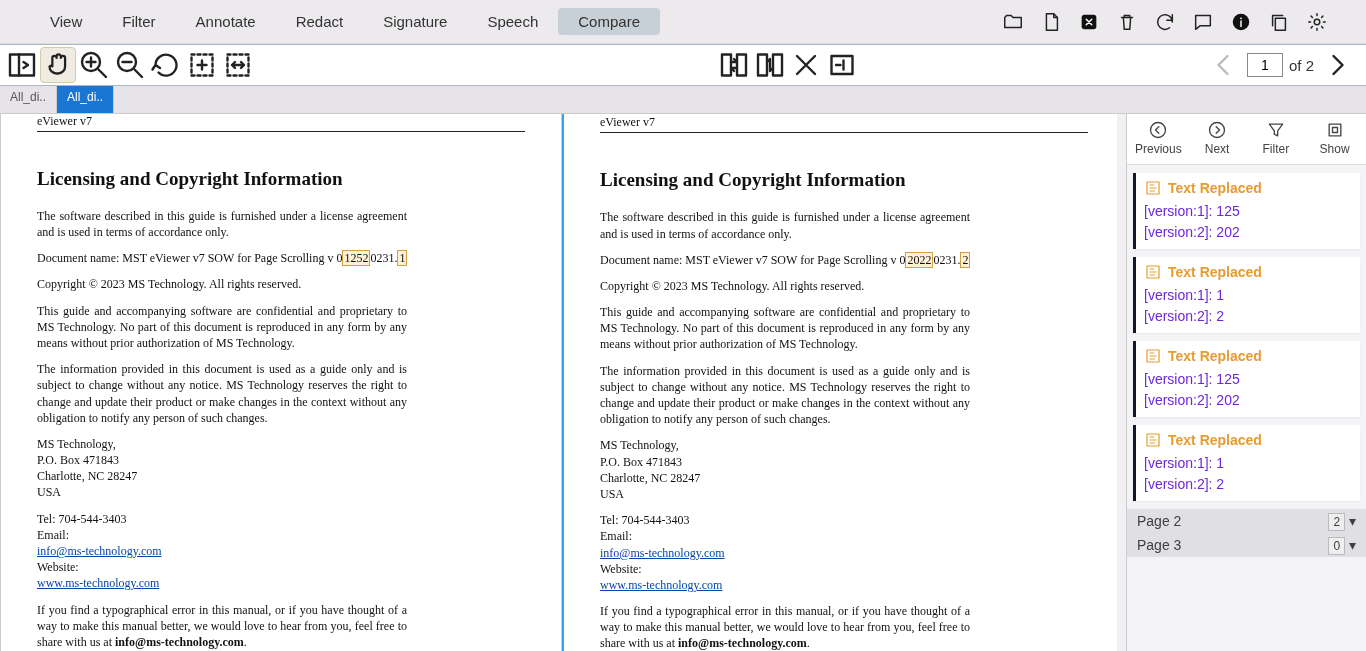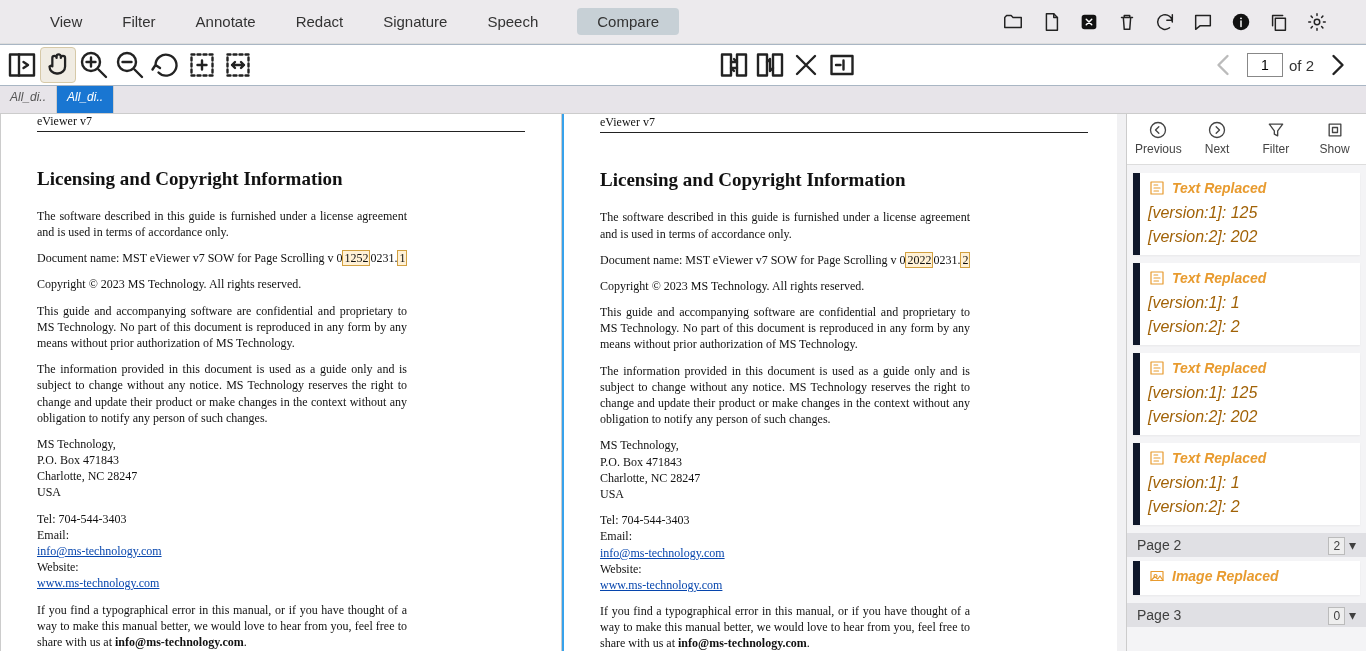--- a/index.html
+++ b/index.html
@@ -1,33 +1,33 @@
 <!DOCTYPE html>
 <html><head>
 <meta charset="utf-8">
 <style>
   * { box-sizing: border-box; margin: 0; padding: 0; }
   body { font-family: "Segoe UI", Arial, sans-serif; font-size: 13px; background: #fff; width: 1366px; height: 651px; overflow: hidden; position: relative; }
   
   .menu-bar { display: flex; align-items: center; height: 44px; background: #eceaed; border-bottom: 1px solid #ddd; padding: 0 30px; }
   .menu-item { padding: 5px 20px; font-size: 15px; color: #333; cursor: pointer; }
-  .menu-item.active { background: #c7d0d6; border-radius: 4px; margin-left: 19px; }
+  .menu-item.active { background: #c7d0d6; border-radius: 4px; }
   .menu-spacer { flex: 1; }
   .menu-icon { width: 22px; height: 22px; margin: 0 8px; display: inline-flex; align-items: center; justify-content: center; color: #222; cursor: pointer; }
   
   .toolbar { display: flex; align-items: center; height: 42px; background: #fff; border: 1px solid #a9b6c4; border-left: none; border-right: none; padding: 0 4px; }
   .tool { width: 36px; height: 36px; display: inline-flex; align-items: center; justify-content: center; color: #222; cursor: pointer; position: relative; border-radius: 4px; }
   .tool.sel { background: #f0ece3; border: 1px solid #d6c9a8; }
   .tool-gap { width: 460px; }
   .tool-spacer { flex: 1; }
   .page-nav { display: flex; align-items: center; gap: 6px; margin-right: 6px;}
   .page-input { width: 36px; height: 24px; border: 1px solid #888; text-align: center; font-size: 14px; }
   .page-of { font-size: 15px; color: #333; }
   
-  .tabstrip { display: flex; height: 28px; background: #e7e4e9; border-bottom: 1px solid #ccc; font-style: italic; }
+  .tabstrip { display: flex; height: 28px; background: #e7e4e9; border-bottom: 1px solid #ccc; }
   .doc-tab { padding: 4px 10px; font-size: 12px; color: #555; cursor: pointer; background: #e7e4e9; border-right: 1px solid #ccc;}
   .doc-tab.active { background: #1976d2; color: #fff; }
   
   .main { display: flex; height: calc(651px - 32px - 42px - 28px); }
   .doc-area { flex: 1; background: #fff; display: flex; gap: 0; padding: 0 0; overflow: hidden; position: relative; align-items: center;}
   .page { flex: 1; background: #fff; border: 1px solid #ccc; position: relative; padding: 20px 36px; font-family: "Times New Roman", serif; font-size: 12px; color: #111;}
   .page.right { border: 2px solid #36a2eb; }
   .page.left { border-bottom: 4px solid #1976d2;}
   .page-header-line { border-bottom: 1px solid #222; margin-bottom: 36px; padding-bottom: 2px;}
   .page h1 { font-size: 19px; font-weight: bold; margin-bottom: 18px; font-family: "Times New Roman", serif;}
@@ -35,25 +35,25 @@
   .page .addr { line-height: 1.35;}
   .page .addr span { display: block; }
   .hl { border: 1px solid #d2a040; background: rgba(255,210,120,0.3); padding: 0 1px;}
   .link { color: #0645ad; text-decoration: underline;}
   
   .side-panel { width: 240px; background: #f4f4f6; border-left: 1px solid #ccc; display: flex; flex-direction: column;}
   .side-nav { display: flex; justify-content: space-around; padding: 6px 2px 8px 2px; background:#fff; border-bottom:1px solid #ddd;}
   .side-nav-item { display: flex; flex-direction: column; align-items: center; font-size: 12px; color: #444; cursor: pointer; width:54px;}
   .side-nav-item svg { width: 20px; height: 20px; margin-bottom: 2px;}
   .diff-list { flex: 1; overflow-y: auto; padding: 4px 0;}
-  .diff-card { background: #fff; border-left: 7px solid #0f172a; margin: 4px 6px 8px 6px; padding: 6px 8px; box-shadow: 0 1px 2px rgba(0,0,0,0.05); font-style: italic;}
+  .diff-card { background: #fff; border-left: 3px solid #0f172a; margin: 4px 6px 8px 6px; padding: 6px 8px; box-shadow: 0 1px 2px rgba(0,0,0,0.05);}
   .diff-title-row { display: flex; align-items: center; gap: 6px; color: #e89b2f; font-weight: 600; font-size: 14px; margin-bottom: 4px;}
   .diff-title-row.blue { color: #1976d2;}
   .diff-card.blue-border { border-left-color:#1976d2;}
-  .diff-line { font-size: 16px; color: #a16207; line-height: 1.5;}
+  .diff-line { font-size: 14px; color: #6d28d9; line-height: 1.5;}
   .page-marker { background: #e0e0e4; padding: 4px 10px; font-size: 14px; color: #404040; display: flex; justify-content: space-between; align-items: center;}
   .page-marker select, .page-badge { background: #eee; border: 1px solid #bbb; font-size: 12px; padding: 1px 4px;}
   
   .vscroll { position: absolute; top:0; right:-1px; bottom:0; width:10px; background:#f1f1f3;}
   svg { stroke: currentColor; fill: none; stroke-width: 1.6; stroke-linecap: round; stroke-linejoin: round;}
 </style>
 </head>
 <body>
 
 <div class="menu-bar">
@@ -343,30 +343,20 @@
           </div>
         <div class="diff-line">[version:1]: 1</div>
         <div class="diff-line">[version:2]: 2</div>
       </div>
 
       <div class="page-marker">
         <span>Page 2</span>
         <span><span class="page-badge">2</span> <span>▾</span></span>
       </div>
 
-      <div class="diff-card">
-        <div class="diff-title-row">
-            <svg width="18" height="18" viewBox="0 0 24 24" stroke="#e89b2f">
-              <rect x="4" y="6" width="16" height="12"></rect>
-              <circle cx="10" cy="12" r="2"></circle>
-              <path d="M4 18l5-5 4 3 3-4 4 6"></path>
-            </svg>
-            <span>Image Replaced</span>
-          </div>
-      </div>
 
       <div class="page-marker">
         <span>Page 3</span>
         <span><span class="page-badge">0</span> <span>▾</span></span>
       </div>
     </div>
   </div>
 </div>
 
 </body></html>

